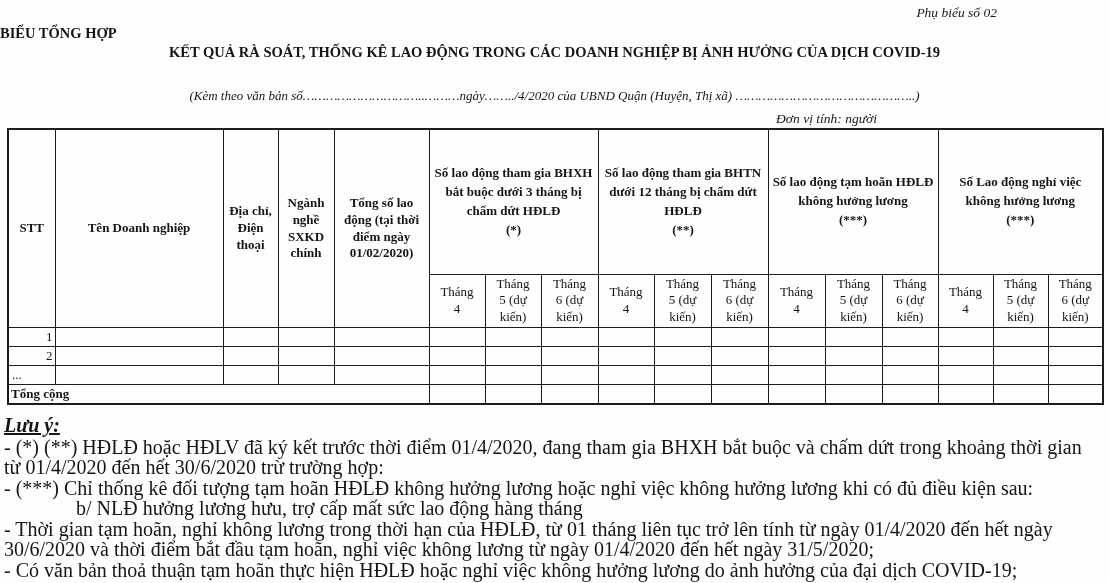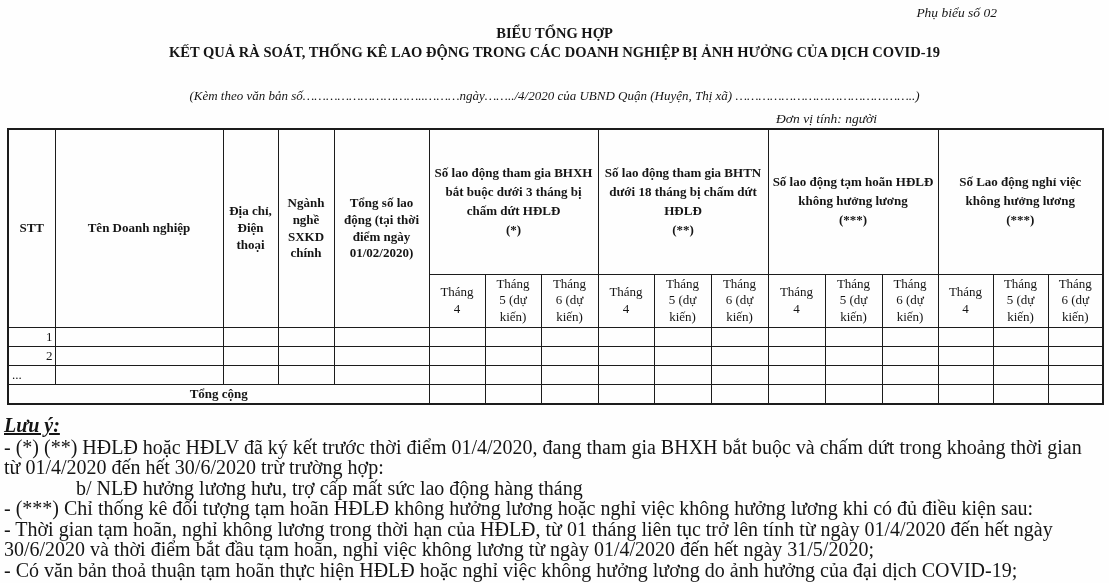--- a/index.html
+++ b/index.html
@@ -13,21 +13,21 @@
     width:1109px;height:583px;overflow:hidden;
     background:var(--bg);color:var(--text);
     font-family:"Liberation Serif","DejaVu Serif",serif;
   }
   .page{padding:4px 0 0 0;}
   .corner{
     text-align:right;padding-right:112px;
     font-style:italic;font-size:13.5px;line-height:18px;
   }
   .title1{
-    text-align:center;font-weight:bold;font-size:14.5px;line-height:18px;margin-top:2px;
+    font-weight:bold;font-size:14.5px;line-height:18px;margin-top:2px;
   }
   .title2{
     text-align:center;font-weight:bold;font-size:14.5px;line-height:20px;
   }
   .subtitle{
     text-align:center;font-style:italic;font-size:13px;line-height:18px;margin-top:25px;
   }
   .unit{
     text-align:right;padding-right:232px;
     font-style:italic;font-size:13.5px;line-height:17px;margin-top:5px;padding-left:29px;
@@ -55,21 +55,21 @@
   th.month-cell{
     font-weight:normal;font-size:9.5px;line-height:1.3;
     text-align:center;vertical-align:middle;white-space:pre-line;padding:2px 1px;
   }
   tbody tr{height:18px;}
   tbody td{font-size:12.5px;}
   td.stt-cell{text-align:right;padding-right:3px;}
   td.stt-cell.left-align{text-align:left;padding-left:3px;}
   tfoot tr{height:17px;}
   td.total-label{
-    font-weight:bold;text-align:center;font-size:14px;padding:0;
+    font-weight:bold;text-align:left;font-size:14px;padding:0;
   }
   .notes{
     margin:10px 20px 0 4px;
     font-size:20px;line-height:20.5px;
   }
   .notes-heading{
     font-weight:bold;font-style:italic;text-decoration:underline;
     margin-bottom:1px;
   }
   .note.indent{padding-left:72px;}
@@ -111,21 +111,21 @@
         <th class="fixed-col" rowspan="2">STT</th>
         <th class="fixed-col" rowspan="2">Tên Doanh nghiệp</th>
         <th class="fixed-col" rowspan="2">Địa chỉ, Điện thoại</th>
         <th class="fixed-col" rowspan="2">Ngành nghề SXKD chính</th>
         <th class="fixed-col" rowspan="2">Tổng số lao động (tại thời điểm ngày 01/02/2020)</th>
         <th class="group-col" colspan="3">
           <div>Số lao động tham gia BHXH bắt buộc dưới 3 tháng bị chấm dứt HĐLĐ</div>
           <div>(*)</div>
         </th>
         <th class="group-col" colspan="3">
-          <div>Số lao động tham gia BHTN dưới 18 tháng bị chấm dứt HĐLĐ</div>
+          <div>Số lao động tham gia BHTN dưới 12 tháng bị chấm dứt HĐLĐ</div>
           <div>(**)</div>
         </th>
         <th class="group-col" colspan="3">
           <div>Số lao động tạm hoãn HĐLĐ không hưởng lương</div>
           <div>(***)</div>
         </th>
         <th class="group-col" colspan="3">
           <div>Số Lao động nghỉ việc không hưởng lương</div>
           <div>(***)</div>
         </th>
@@ -231,19 +231,19 @@
           <td></td>
           <td></td>
           <td></td>
         </tr>
     </tfoot>
   </table>
 
   <div class="notes">
     <div class="notes-heading">Lưu ý:</div>
     <div class="note">- (*) (**) HĐLĐ hoặc HĐLV đã ký kết trước thời điểm 01/4/2020, đang tham gia BHXH bắt buộc và chấm dứt trong khoảng thời gian từ 01/4/2020 đến hết 30/6/2020 trừ trường hợp:</div>
+    <div class="note">- (***) Chỉ thống kê đối tượng tạm hoãn HĐLĐ không hưởng lương hoặc nghỉ việc không hưởng lương khi có đủ điều kiện sau:</div>
     <div class="note indent">b/ NLĐ hưởng lương hưu, trợ cấp mất sức lao động hàng tháng</div>
-    <div class="note">- (***) Chỉ thống kê đối tượng tạm hoãn HĐLĐ không hưởng lương hoặc nghỉ việc không hưởng lương khi có đủ điều kiện sau:</div>
     <div class="note">- Thời gian tạm hoãn, nghỉ không lương trong thời hạn của HĐLĐ, từ 01 tháng liên tục trở lên tính từ ngày 01/4/2020 đến hết ngày 30/6/2020 và thời điểm bắt đầu tạm hoãn, nghỉ việc không lương từ ngày 01/4/2020 đến hết ngày 31/5/2020;</div>
     <div class="note">- Có văn bản thoả thuận tạm hoãn thực hiện HĐLĐ hoặc nghỉ việc không hưởng lương do ảnh hưởng của đại dịch COVID-19;</div>
   </div>
 
 </div>
 
 </body></html>

